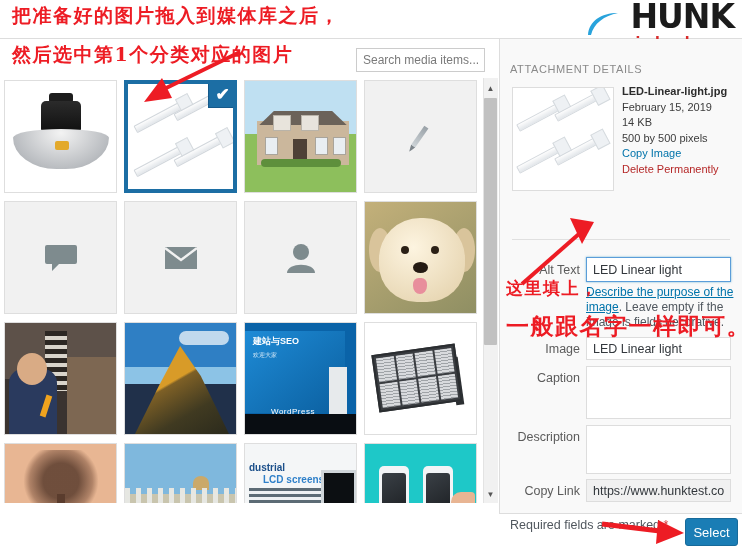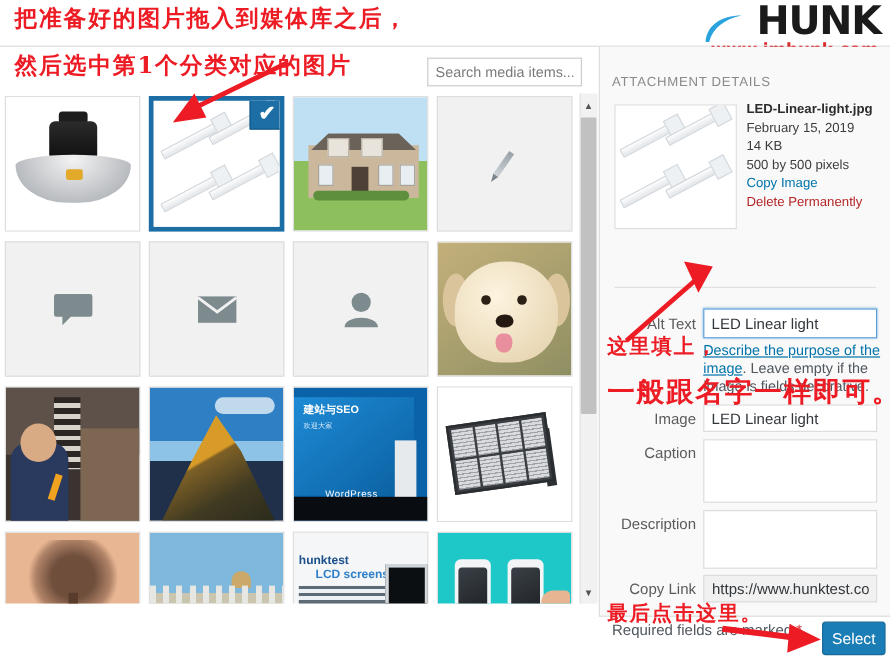--- a/index.html
+++ b/index.html
@@ -567,21 +567,21 @@
 
       <div class="cell white">
         <div class="thumb-img img-fence">
           <div class="dome"></div>
             <div class="posts"></div>
         </div>
       </div>
 
       <div class="cell white">
         <div class="thumb-img img-lcd">
-          <div class="txt1">hunktest</div>
+          <div class="txt1">dustrial</div>
           <div class="txt2">LCD screens</div>
           <div class="bars"></div>
             <div class="mon"></div>
         </div>
       </div>
 
       <div class="cell white">
         <div class="thumb-img img-phones">
           <div class="ph p1">
               <div class="scr"></div>
@@ -649,21 +649,20 @@
     </div>
   </div>
 
   <div id="details-footer-line"></div>
   <button id="select-button">Select</button>
 
   <div class="anno" id="anno-1">把准备好的图片拖入到媒体库之后，</div>
   <div class="anno" id="anno-2">然后选中第1个分类对应的图片</div>
   <div class="anno" id="anno-3">这里填上，</div>
   <div class="anno" id="anno-4">一般跟名字一样即可。</div>
-  <div class="anno" id="anno-5">最后点击这里。</div>
 
   <svg class="arrow-svg" style="left:128px; top:50px; width:120px; height:60px">
     <path d="M112 2 L30 42" stroke="#ed1c24" stroke-width="4" fill="none"></path>
     <path d="M34 28 L16 52 L44 48 Z" fill="#ed1c24"></path>
   </svg>
 
   <svg class="arrow-svg" style="left:512px; top:216px; width:96px; height:74px">
     <path d="M76 10 L10 68" stroke="#ed1c24" stroke-width="4" fill="none"></path>
     <path d="M58 2 L82 6 L70 28 Z" fill="#ed1c24"></path>
   </svg>

